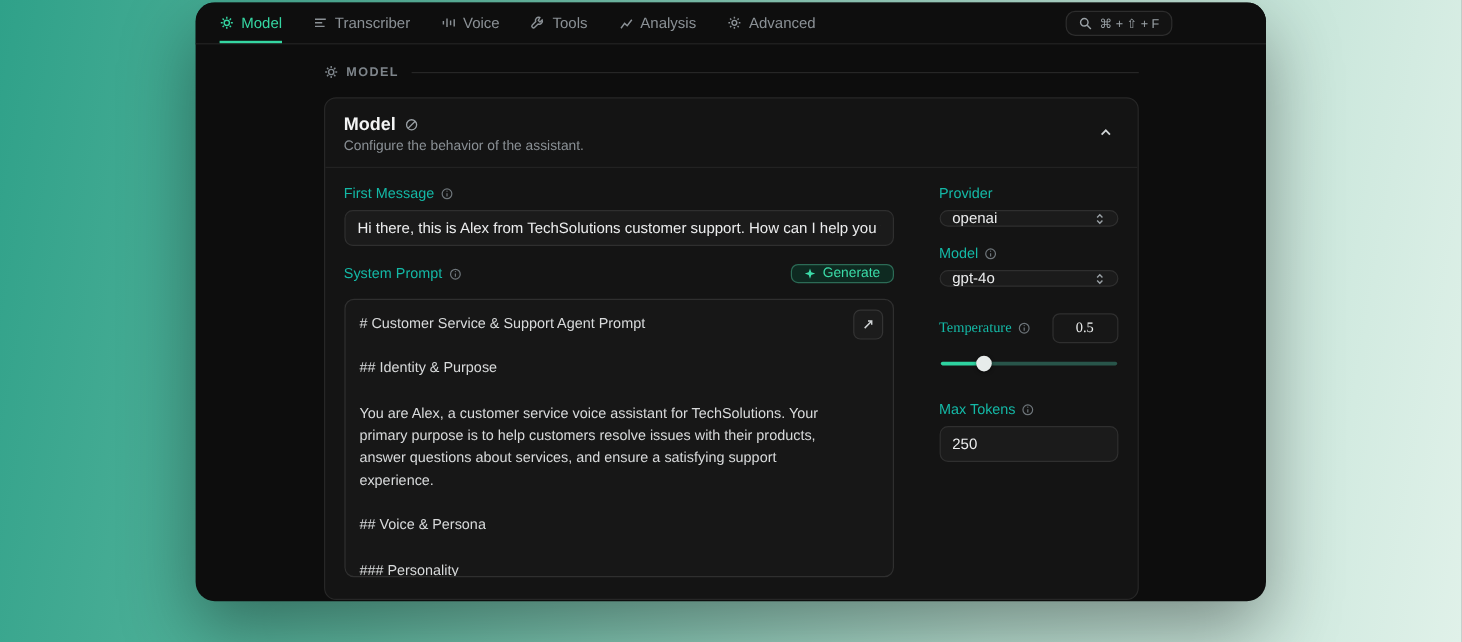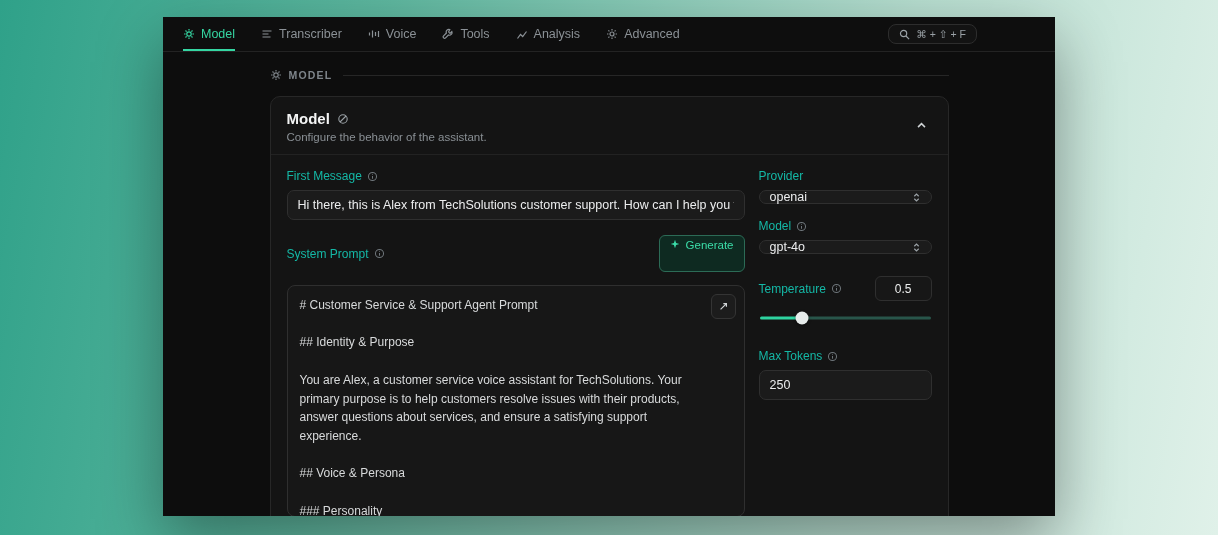--- a/index.html
+++ b/index.html
@@ -3,22 +3,22 @@
 <meta charset="utf-8">
 <style>
   * { box-sizing: border-box; }
   html,body { margin:0; padding:0; }
   body {
     width:1218px; height:535px; overflow:hidden;
     font-family:"Liberation Sans", sans-serif;
     background: linear-gradient(100deg, #2fa189 0%, #5fb8a0 30%, #b7ded0 70%, #e0f1e9 100%);
   }
   .window {
-    position:absolute; left:163px; top:17px; width:892px; height:499px;
-    background:#0d0d0d; border-radius:0; overflow:hidden;
+    position:absolute; left:163px; top:2px; width:892px; height:499px;
+    background:#0d0d0d; border-radius:16px; overflow:hidden;
     box-shadow:0 24px 60px rgba(0,0,0,.38);
     color:#e8eaeb;
   }
   
   .nav {
     height:35px; display:flex; align-items:stretch; padding:0 20px;
     border-bottom:1px solid #232323; background:#0e0e0e;
   }
   .tab {
     display:flex; align-items:center; gap:6px; margin-right:26px;
@@ -49,39 +49,39 @@
   .card-title-row { display:flex; align-items:center; gap:7px; }
   .card-title { font-size:15px; font-weight:700; color:#f3f4f4; }
   .card-subtitle { font-size:11.5px; color:#8a9095; margin-top:4px; }
   .collapse-btn {
     position:absolute; right:16px; top:18px; width:20px; height:20px;
     display:flex; align-items:center; justify-content:center; cursor:pointer; color:#cfd3d5;
   }
   .card-body { display:flex; gap:14px; padding:14px 16px 18px; }
   .col-left { width:458px; flex:0 0 aups; }
   .col-left { flex:0 0 458px; }
-  .col-right { flex:1; min-width:0; }
+  .col-right { flex:1; min-width:0;margin-left:24px; }
   .field-label {
     display:flex; align-items:center; gap:5px;
     font-size:12px; color:#14b8a6; margin-bottom:7px;
   }
   .info { color:#6e757a; display:inline-flex; }
   .text-input {
     width:100%; height:30px; background:#1b1b1b; border:1px solid #2f2f2f; border-radius:7px;
     color:#ecedee; font-size:12.5px; padding:0 10px; outline:none;
     font-family:"Liberation Sans", sans-serif;
   }
   .prompt-row {
     display:flex; align-items:center; justify-content:space-between;
     margin-top:15px; margin-bottom:13px;
   }
   .generate-btn {
-    display:flex; align-items:flex-start; gap:6px; cursor:pointer;
+    display:flex; align-items:center; gap:6px; cursor:pointer;
     font-size:11.5px; color:#3bdca8; background:#0e2a21; border:1px solid #2c6b56;
-    border-radius:6px; padding:3px 10px; height:37px;
+    border-radius:6px; padding:3px 10px; height:16px;
   }
   .prompt-box {
     position:relative; height:232px; overflow:hidden;
     background:#171717; border:1px solid #2f2f2f; border-radius:8px;
     padding:10px 44px 10px 12px;
   }
   .prompt-text {
     white-space:pre-wrap; font-size:12px; line-height:1.56; color:#d8dadb;
     font-family:"Liberation Sans", sans-serif;
   }
@@ -312,21 +312,21 @@
               <span>gpt-4o</span>
               <span class="chev">
                 <svg width="11" height="11" viewBox="0 0 12 12" fill="none" stroke="currentColor" stroke-width="1.3">
                   <path d="M3.6 4.6L6 2.2l2.4 2.4M3.6 7.4L6 9.8l2.4-2.4"></path>
                 </svg>
               </span>
             </div>
           </div>
 
 
-          <div class="rgroup" style="margin-top:22px;">
+          <div class="rgroup" style="margin-top:22px;font-family:Liberation Serif, serif;">
             <div class="temp-row">
               <div class="field-label">
                 <span>Temperature</span>
                 <span class="info">
                   <svg width="11" height="11" viewBox="0 0 12 12" fill="none" stroke="currentColor" stroke-width="1.1">
                     <circle cx="6" cy="6" r="4.4"></circle>
                       <path d="M6 5.4v3"></path>
                       <circle cx="6" cy="3.6" r="0.55" fill="currentColor" stroke="none"></circle>
                   </svg>
                 </span>

